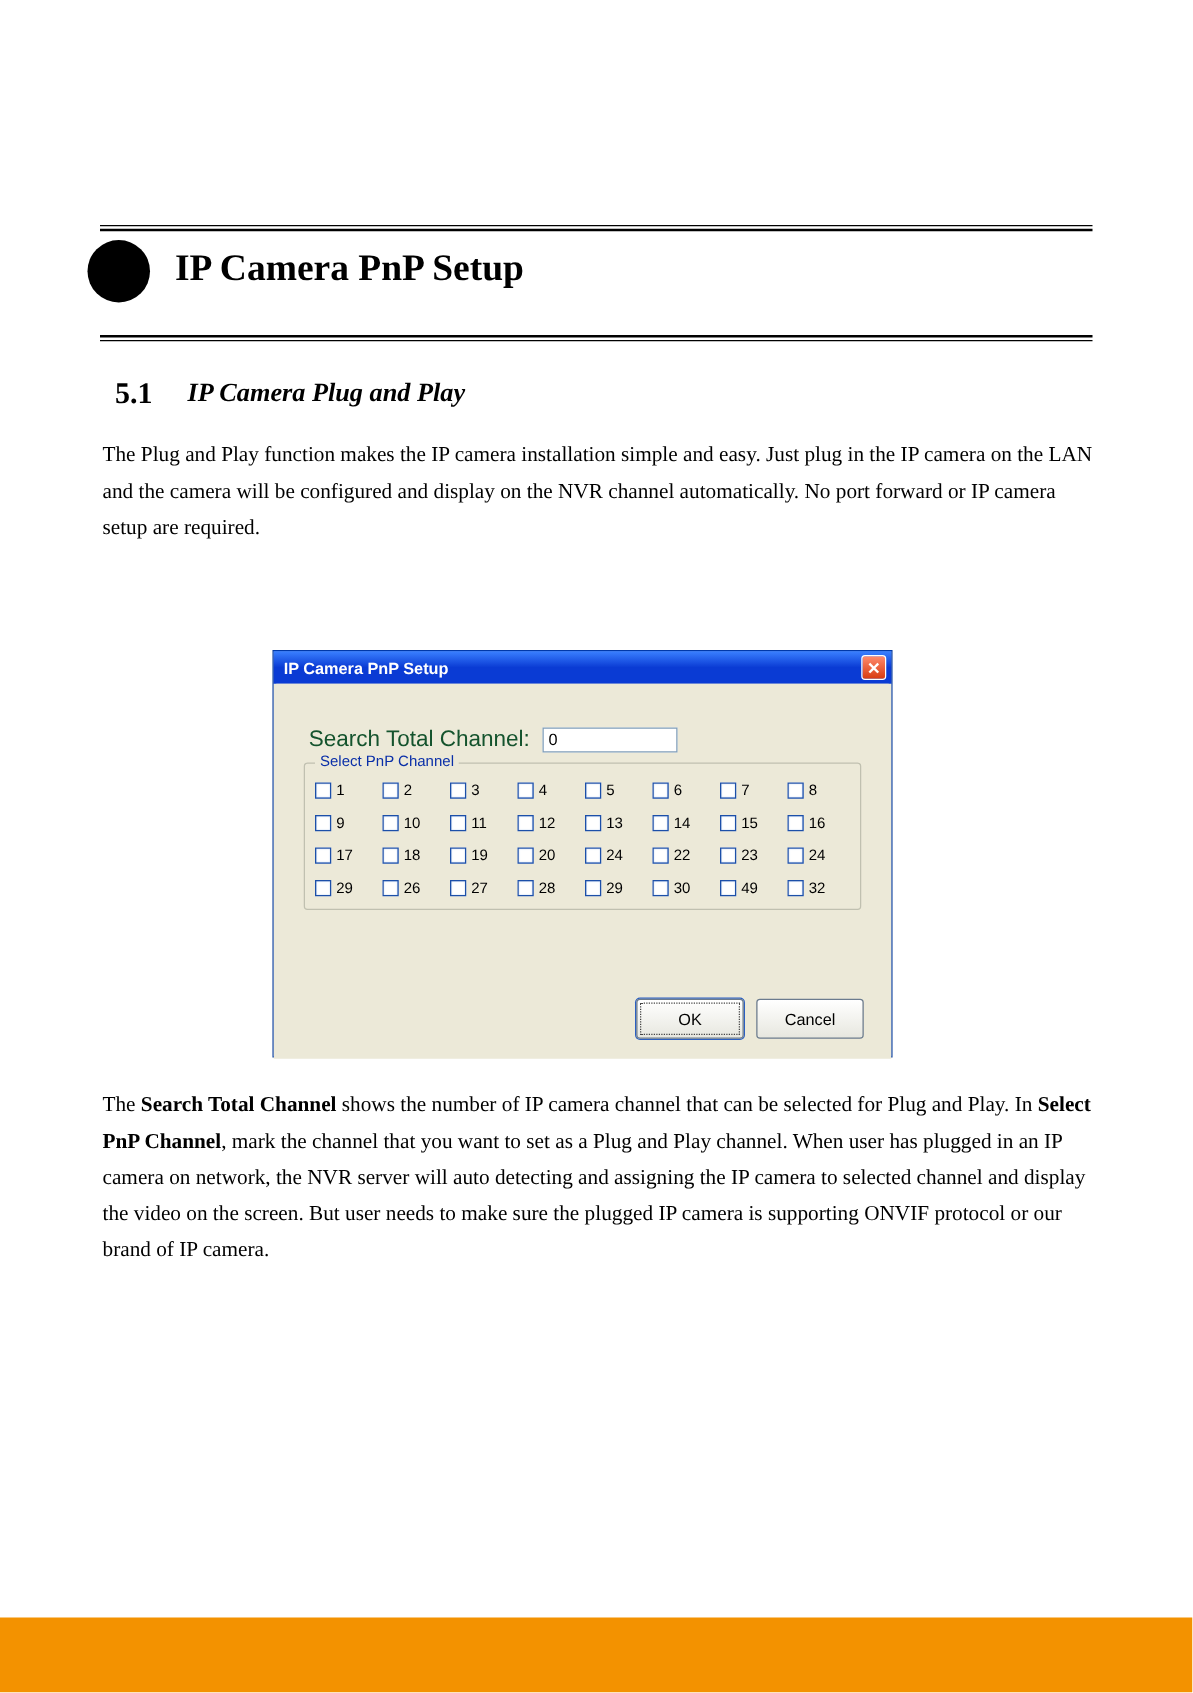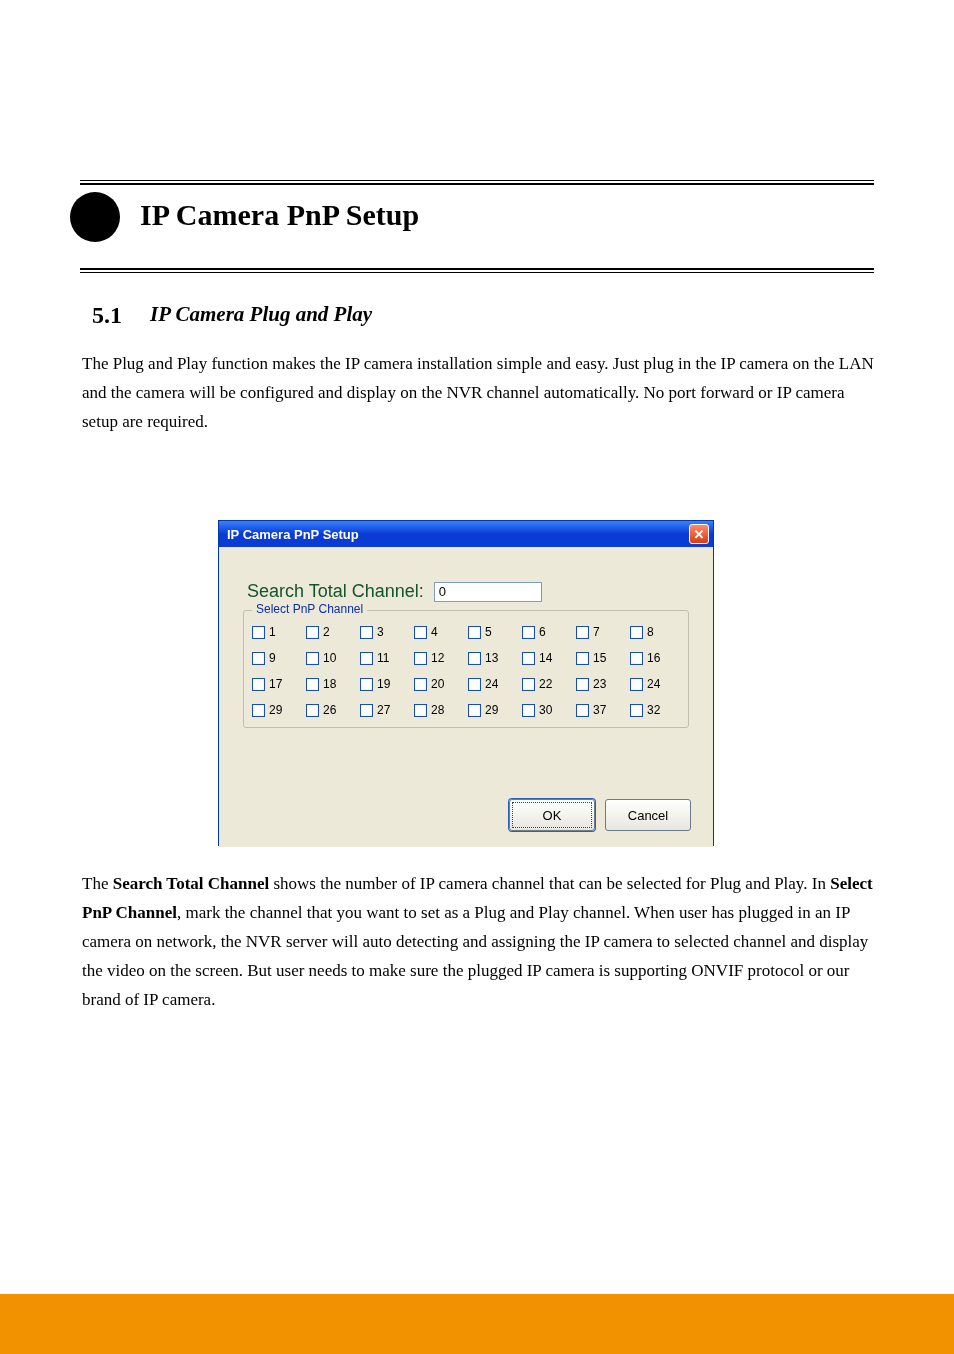--- a/index.html
+++ b/index.html
@@ -267,21 +267,21 @@
             <div class="chk-item">
               <div class="chk-box"></div>
               <span>29</span>
             </div>
             <div class="chk-item">
               <div class="chk-box"></div>
               <span>30</span>
             </div>
             <div class="chk-item">
               <div class="chk-box"></div>
-              <span>37</span>
+              <span>49</span>
             </div>
             <div class="chk-item">
               <div class="chk-box"></div>
               <span>32</span>
             </div>
           </div>
       </div>
 
       <div class="btn-row">
         <div class="winbtn primary">OK</div>

